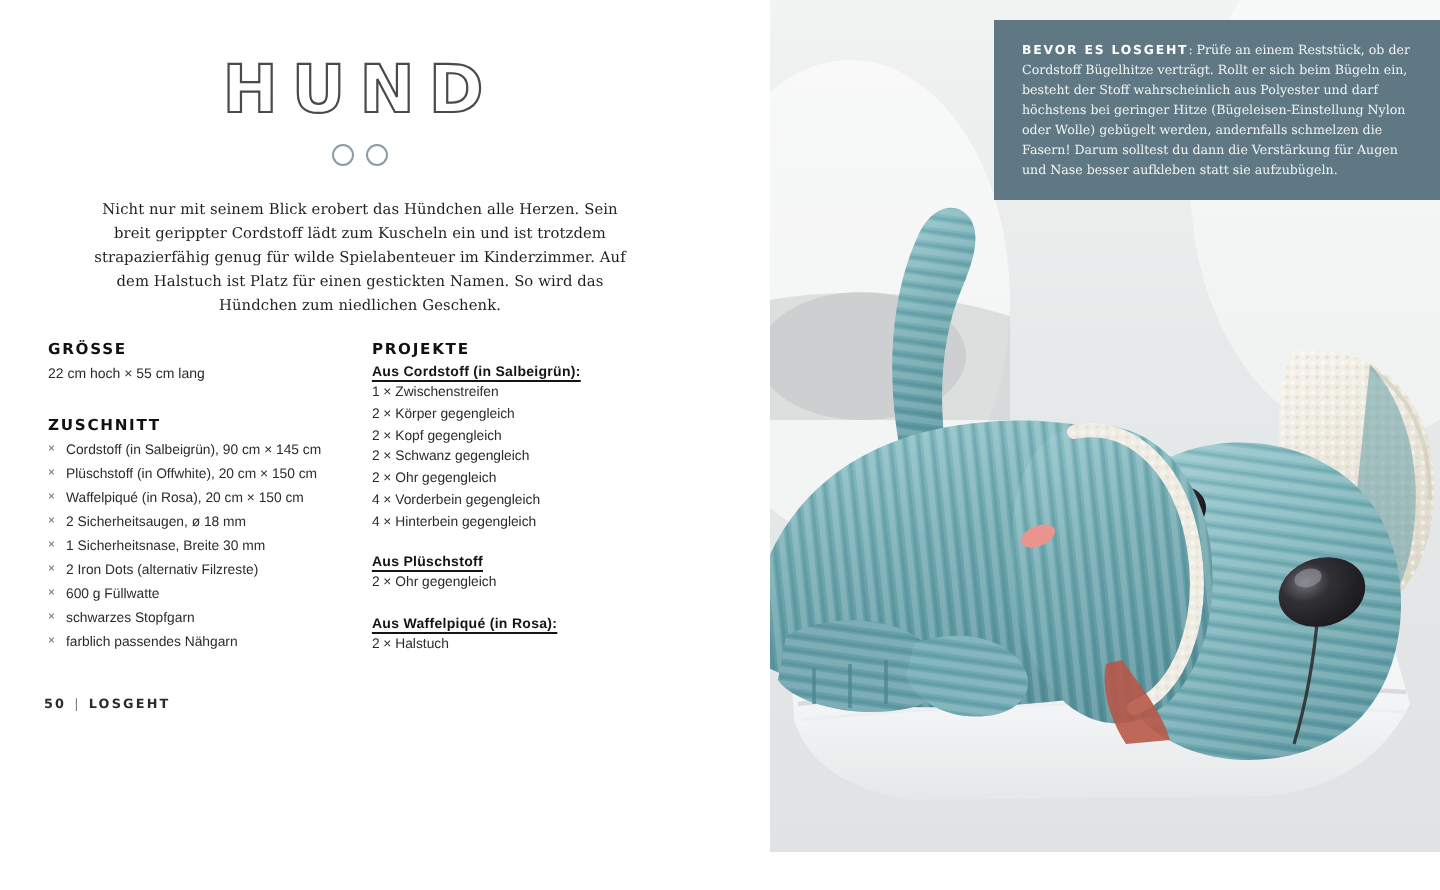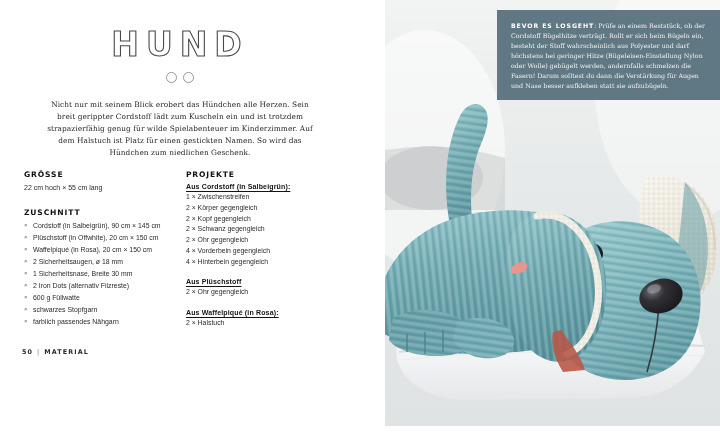--- a/index.html
+++ b/index.html
@@ -258,21 +258,21 @@
             <ul class="cutlist">
               <li>2 × Halstuch</li>
             </ul>
           </div>
 
       </div>
 
     </div>
 
     <div class="footer">
-      <span>50</span><span class="sep">|</span><span>MATERIAL</span>
+      <span>50</span><span class="sep">|</span><span>LOSGEHT</span>
     </div>
   </div>
 
   <div class="photo">
     <svg viewBox="0 0 335 426" preserveAspectRatio="xMidYMid slice">
       <defs>
         <linearGradient id="bgg" x1="0" y1="0" x2="0" y2="1">
           <stop offset="0%" stop-color="#f2f3f3"></stop>
           <stop offset="40%" stop-color="#e6e9e9"></stop>
           <stop offset="100%" stop-color="#dfe2e2"></stop>

